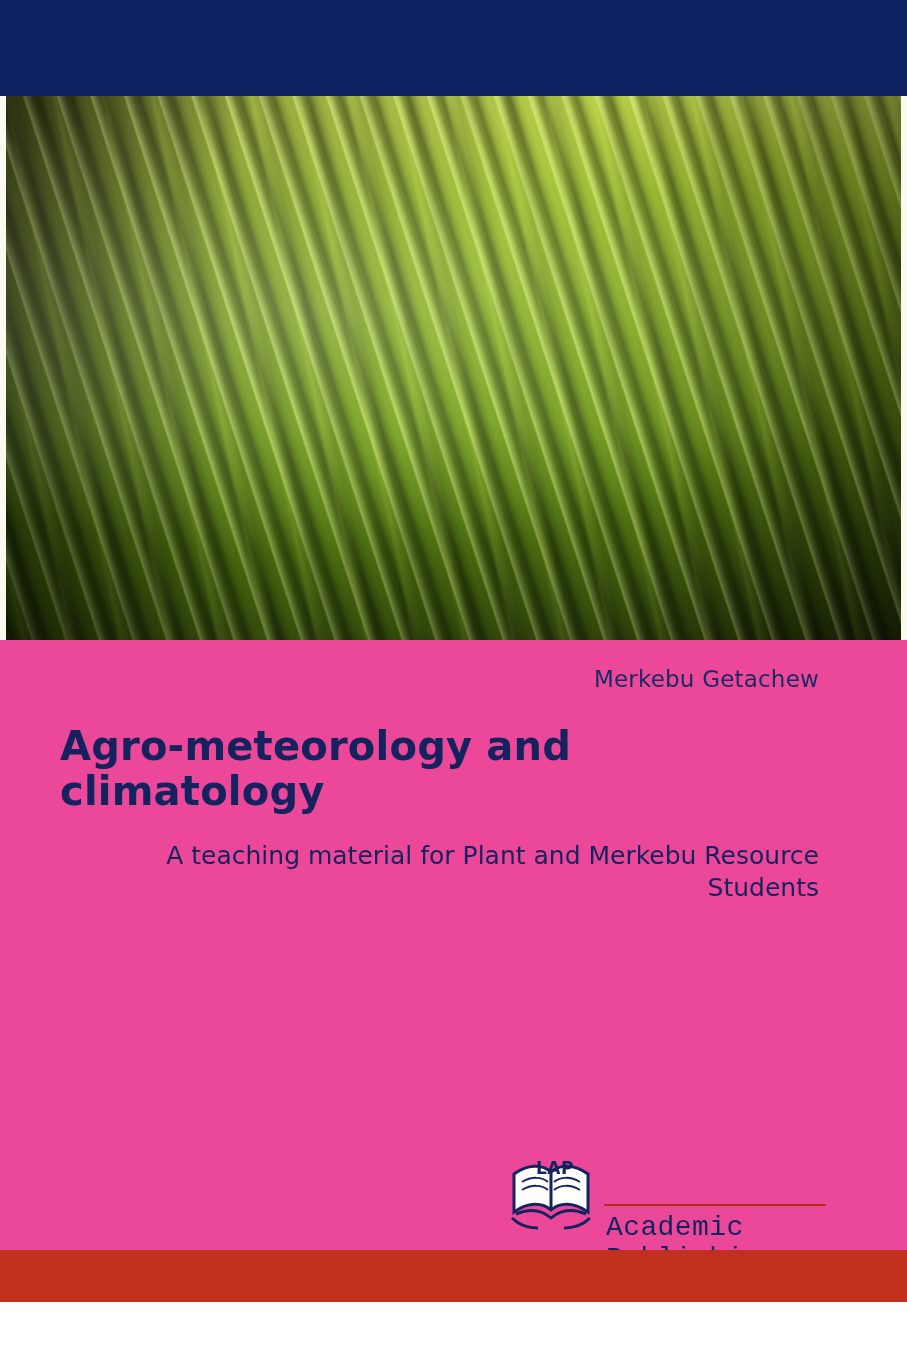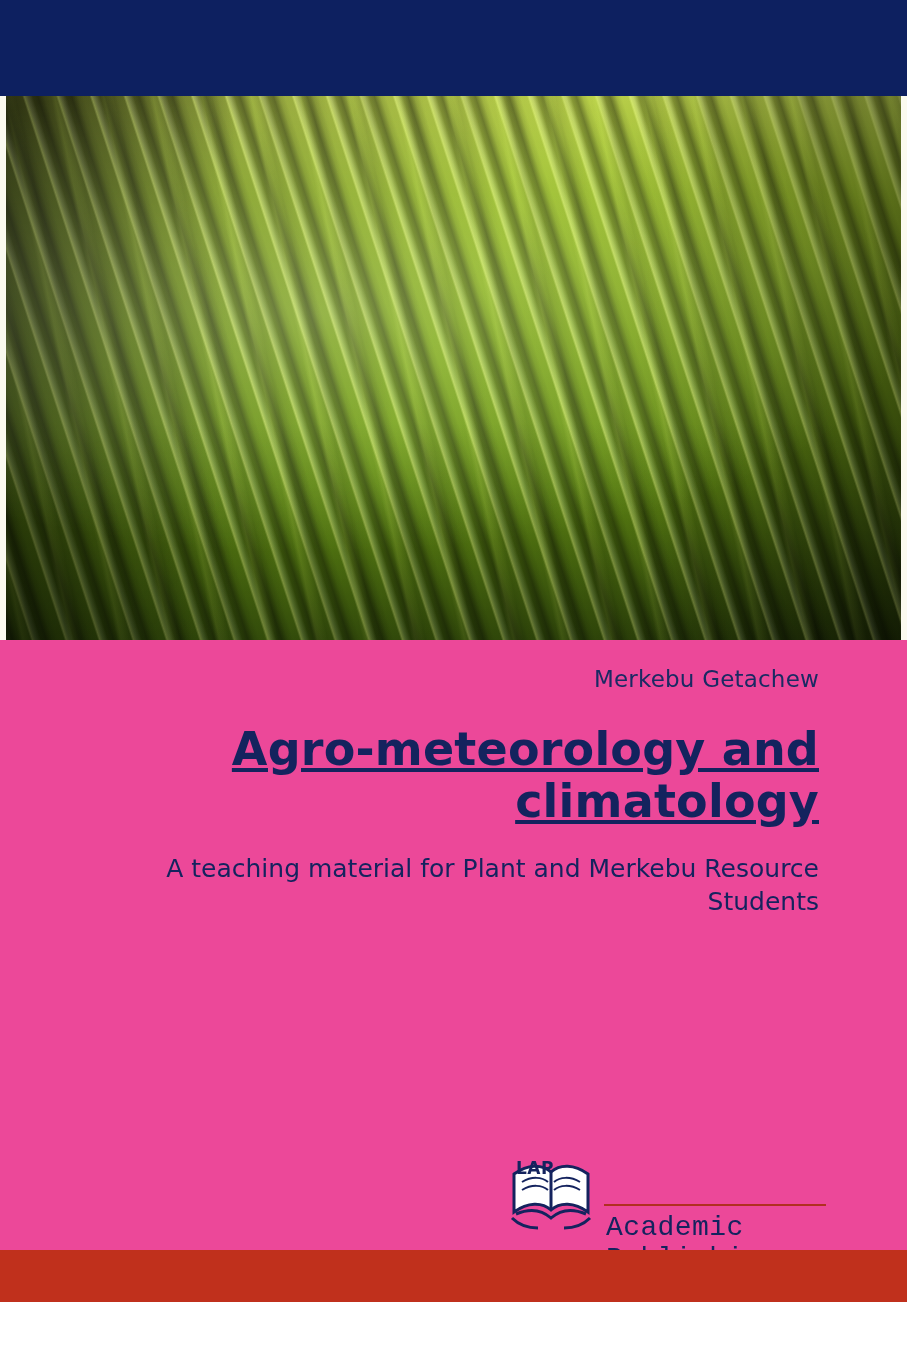--- a/index.html
+++ b/index.html
@@ -124,27 +124,25 @@
   }
   .author {
     margin: 26px 88px 0 0;
     text-align: right;
     font-size: 23px;
     color: #1a2a63;
     letter-spacing: 0.2px;
   }
   .title {
     margin: 32px 88px 0 60px;
-    text-align: right;
-    font-size: 46px;
+    font-size: 40px;
     line-height: 1.12;
     font-weight: bold;
     color: #14235e;
     letter-spacing: 0.2px;
-    text-decoration: underline;
   }
   .subtitle {
     margin: 26px 88px 0 60px;
     text-align: right;
     font-size: 25px;
     line-height: 1.3;
     color: #14235e;
   }
 
   
@@ -157,21 +155,21 @@
   }
   .logo-book {
     position: absolute;
     left: 0;
     top: 2px;
     width: 86px;
     height: 80px;
   }
   .logo-lap {
     position: absolute;
-    left: 8px;
+    left: 28px;
     top: 8px;
     font-size: 17px;
     font-weight: bold;
     color: #14235e;
     letter-spacing: 0.5px;
     z-index: 3;
   }
   .logo-lambert {
     position: absolute;
     left: 96px;

